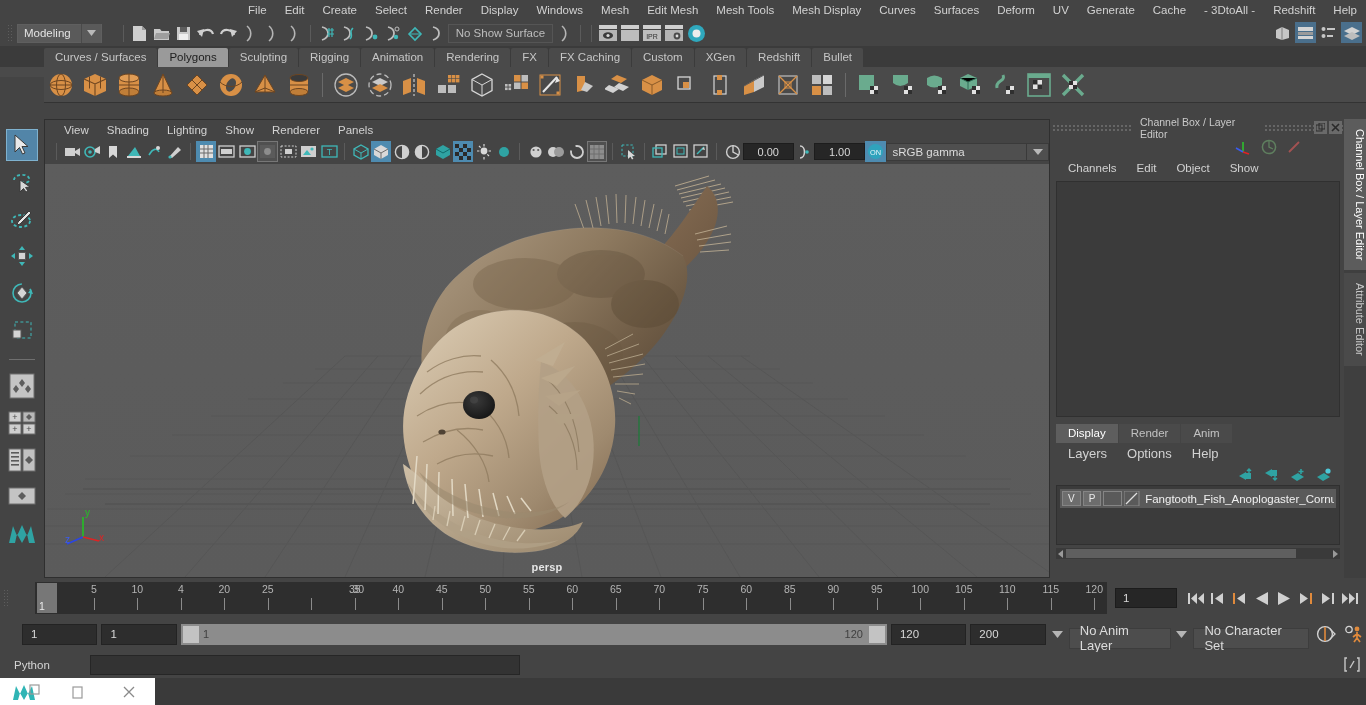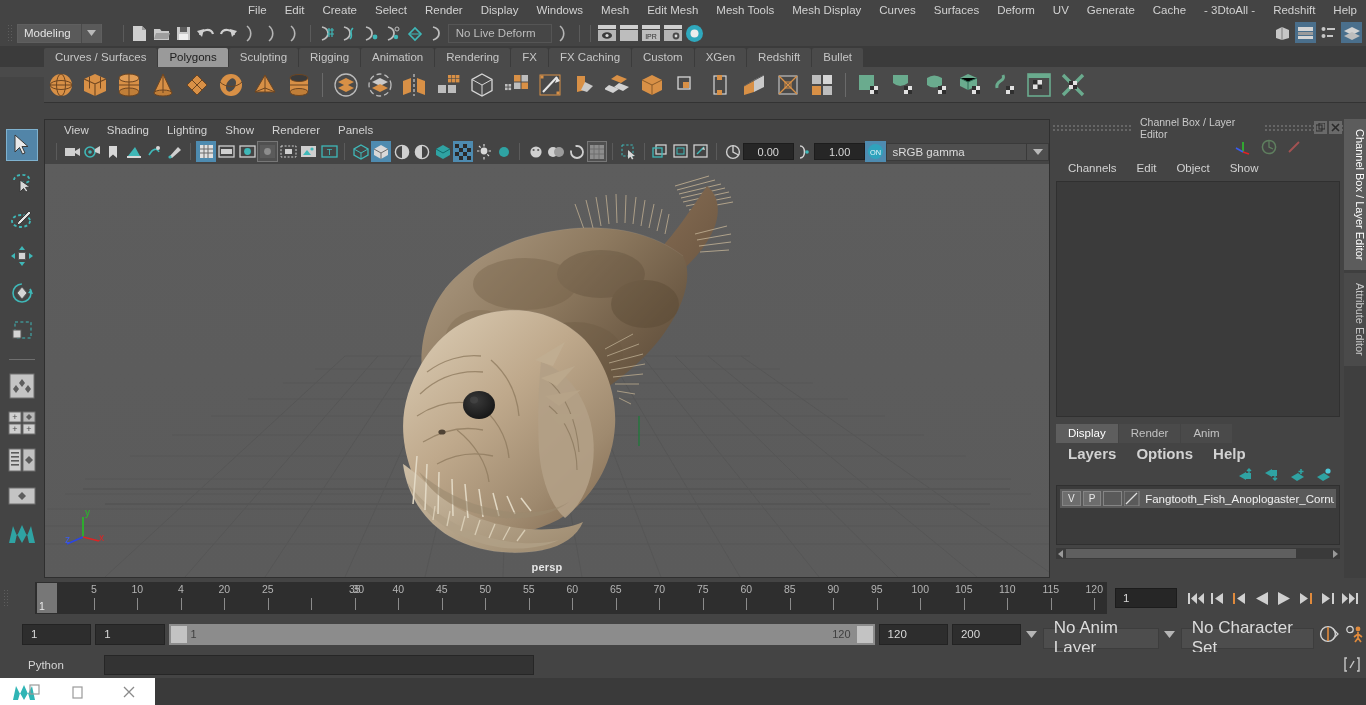--- a/index.html
+++ b/index.html
@@ -82,21 +82,21 @@
   .rp-iconrow{ height:22px; display:flex; align-items:center; justify-content:flex-end; padding-right:42px; gap:9px;}
   .cbmenu{ height:20px; display:flex; align-items:center; padding-left:6px;}
   .cbmenu .mi{ padding:0 10px; font-size:11.5px; color:#d2d2d2;}
   .cbbox{ margin:3px 4px 0 4px; height:236px; background:#3b3b3b; border:1px solid #303030; }
 
   .le-tabs{ display:flex; align-items:flex-end; height:20px; margin:6px 0 0 4px;}
   .le-tabs .t{ height:19px; line-height:19px; padding:0 12px; background:#4a4a4a; color:#c2c2c2;
       font-size:11.5px; margin-right:1px;}
   .le-tabs .t.active{ background:#5e5e5e; color:#fff; }
   .le-menu{ height:20px; display:flex; align-items:center; padding-left:6px;}
-  .le-menu .mi{ padding:0 10px; font-size:15px; color:#d2d2d2;font-weight:bold;}
+  .le-menu .mi{ padding:0 10px; font-size:13px; color:#d2d2d2;}
   .le-btns{ height:22px; display:flex; align-items:center; justify-content:flex-end; padding-right:12px; gap:10px;}
   .le-list{ margin:0 4px; height:60px; background:#3b3b3b; border:1px solid #303030; padding:3px;}
   .layerrow{ height:19px; background:#5a5a5a; display:flex; align-items:center; gap:2px; padding:0 2px; }
   .lchip{ width:19px; height:15px; background:#6d6d6d; border:1px solid #858585; display:flex;
       align-items:center; justify-content:center; font-size:10px; color:#e8e8e8;}
   .lchip.blank{ background:#5a5a5a; }
   .lname{ font-size:11.5px; color:#f0f0f0; white-space:nowrap; overflow:hidden; padding-left:3px;}
   .le-scroll{ margin:3px 4px 0; height:11px; background:#3a3a3a; position:relative;}
   .le-scroll .thumb{ position:absolute; left:10px; top:1px; height:9px; width:230px; background:#5f5f5f;}
   .le-scroll .ar{ position:absolute; top:0; width:10px; height:11px; display:flex; align-items:center; justify-content:center;}
@@ -124,26 +124,26 @@
   .rangewrap{ position:absolute; left:0; right:0; top:618px; height:32px; background:#444444;
      display:flex; align-items:center; padding-left:22px; gap:4px;}
   .rfield{ width:80px; height:21px; background:#2d2d2d; color:#d8d8d8; font-size:11.5px;
      display:flex; align-items:center; padding-left:8px; border:1px solid #232323;}
   .rangebar{ flex:0 0 706px; height:21px; background:#8c8c8c; position:relative; display:flex; align-items:center;}
   .rangebar .hL{ position:absolute; left:2px; top:2px; width:16px; height:17px; background:#c3c3c3;}
   .rangebar .hR{ position:absolute; right:2px; top:2px; width:16px; height:17px; background:#c3c3c3;}
   .rangebar .l{ position:absolute; left:22px; font-size:11px; color:#3f3f3f;}
   .rangebar .r{ position:absolute; right:24px; font-size:11px; color:#3f3f3f;}
   .ddarrow{ width:16px; height:21px; display:flex; align-items:center; justify-content:center;}
-  .optfield{ height:21px; background:#4d4d4d; border:1px solid #3d3d3d; color:#dcdcdc; font-size:17px;
+  .optfield{ height:21px; background:#4d4d4d; border:1px solid #3d3d3d; color:#dcdcdc; font-size:13px;
      display:flex; align-items:center; padding:0 10px;margin-top:8px;}
 
   
   .cmdwrap{ position:absolute; left:0; right:0; top:652px; height:26px; background:#444444;
-     display:flex; align-items:center; padding-left:28px; gap:24px;}
+     display:flex; align-items:center; padding-left:14px; gap:24px;}
   .cmdlabel{ width:52px; font-size:11.5px; color:#d4d4d4; }
   .cmdinput{ flex:0 0 430px; height:20px; background:#333333; border:1px solid #262626;}
   .cmdresult{ flex:1; height:20px; background:#3e3e3e; border:1px solid #303030; color:#d8d8d8;
      font-size:11px; display:flex; align-items:center; padding-left:8px; margin-right:28px;}
   .cmdicon{ position:absolute; right:4px; top:3px; width:20px; height:19px; display:flex; align-items:center; justify-content:center;}
 
   
   .taskbar{ position:absolute; left:0; top:678px; width:1366px; height:27px; background:#3a3a3a; }
   .tbwin{ position:absolute; left:0; top:0; width:155px; height:27px; background:#ffffff;
      display:flex; align-items:center; }
@@ -273,21 +273,21 @@
           <polygon points="3,9 9,3 15,9 9,15" fill="none" stroke="#3fb8b8" stroke-width="1.6"></polygon>
           <path d="M3 9 L15 9" stroke="#3fb8b8" stroke-width="1"></path>
         </svg>
     </div>
     <div class="sbtn">
       <svg width="15" height="17">
           <path d="M4 2 C12 4 12 12 4 15" stroke="#bdbdbd" stroke-width="1.8" fill="none"></path>
         </svg>
     </div>
 
-    <div class="livefield">No Live Deform</div>
+    <div class="livefield">No Show Surface</div>
 
     <div class="sbtn">
       <svg width="9" height="17">
           <path d="M2 1 C7 5 7 12 2 16" stroke="#b5b5b5" stroke-width="1.6" fill="none"></path>
         </svg>
     </div>
     <div class="sep"></div>
     <div class="sep"></div>
 
     <div class="sbtn">

